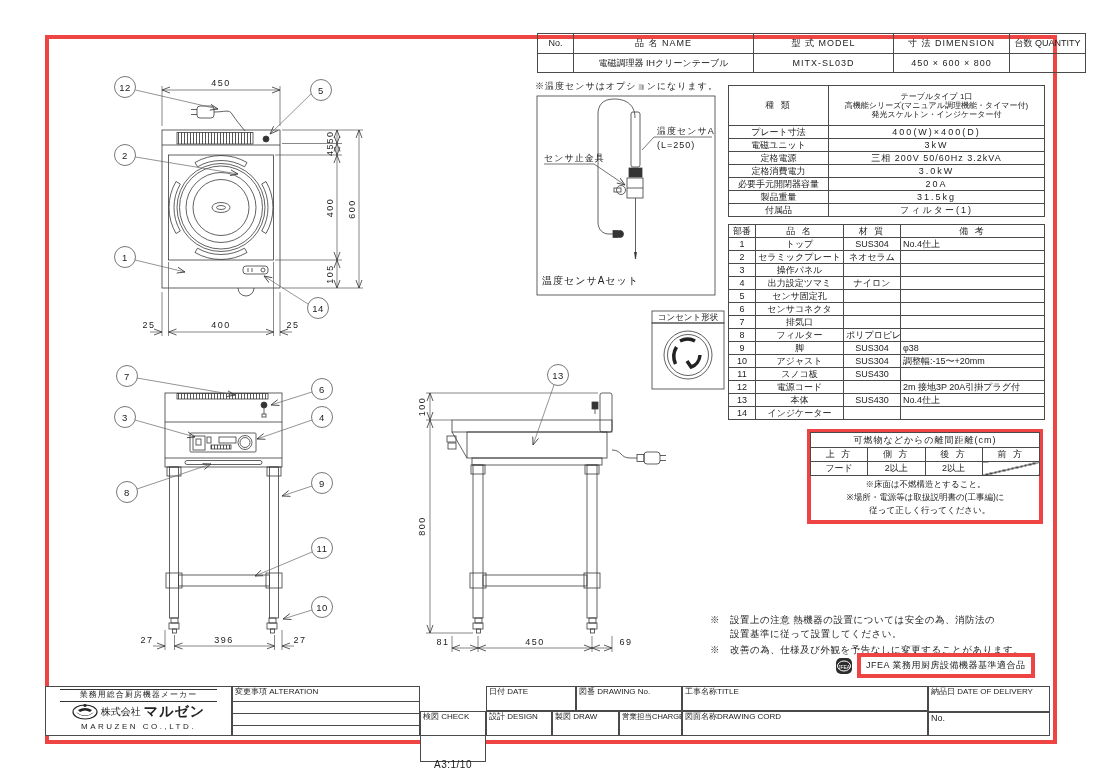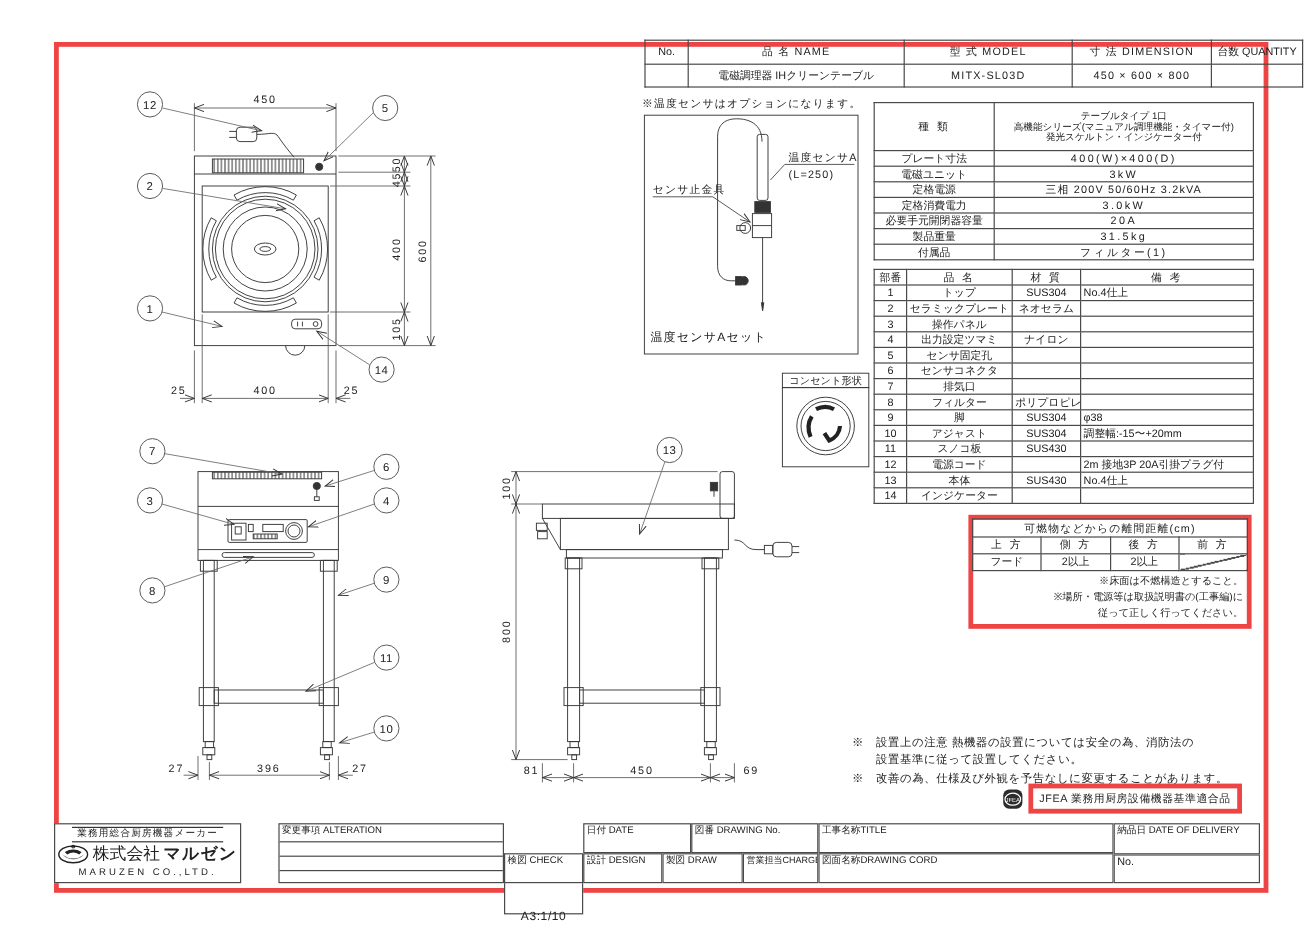--- a/index.html
+++ b/index.html
@@ -222,51 +222,51 @@
         <td class="lsp">前 方</td>
       </tr>
       <tr style="height:14px;">
         <td>フード</td>
         <td>2以上</td>
         <td>2以上</td>
         <td class="diag"></td>
       </tr>
     </tbody>
       </table>
-    <div class="preline" style="font-size:8.5px;line-height:1.5;padding:3px 3px 4px 4px;text-align:right;">※床面は不燃構造とすること。
+    <div class="preline" style="font-size:8.5px;line-height:1.5;padding:3px 3px 4px 4px;text-align:center;">※床面は不燃構造とすること。
 ※場所・電源等は取扱説明書の(工事編)に
 　従って正しく行ってください。</div>
   </div>
 
   <div class="abs" style="left:710px;top:613px;width:336px;">
     <p class="notes-p preline">※　設置上の注意 熱機器の設置については安全の為、消防法の
 　　設置基準に従って設置してください。</p>
     <p class="notes-p preline">※　改善の為、仕様及び外観を予告なしに変更することがあります。</p>
   </div>
 
   <div class="abs" style="left:835px;top:653px;display:flex;align-items:center;gap:4px;">
     <svg width="18" height="18" viewBox="0 0 18 18">
       <rect x="1" y="1" width="16" height="16" rx="5" fill="#2c2c2c"></rect>
       <ellipse cx="9" cy="9" rx="6.5" ry="5" fill="none" stroke="#fff" stroke-width="1"></ellipse>
       <text x="9" y="11.5" text-anchor="middle" style="font-size:5px;fill:#fff;letter-spacing:0;">JFEA</text>
     </svg>
     <div class="frame" style="font-size:9px;letter-spacing:0.5px;padding:2px 5px;">JFEA 業務用厨房設備機器基準適合品</div>
   </div>
 
-  <div class="tb-box" style="left:45px;top:686px;width:156px;height:50px;">
+  <div class="tb-box" style="left:45px;top:686px;width:187px;height:50px;">
     <div style="margin:2px 14px 0;border-top:1px solid #333;border-bottom:1px solid #333;
                 font-size:8px;text-align:center;letter-spacing:1px;line-height:1.35;">業務用総合厨房機器メーカー</div>
     <div style="display:flex;align-items:center;justify-content:center;gap:3px;margin-top:1px;">
       <svg width="26" height="17" viewBox="0 0 26 17">
         <ellipse cx="13" cy="9" rx="12" ry="7" fill="none" stroke="#222" stroke-width="1.2"></ellipse>
         <path d="M4,9 Q13,16 22,9 Q18,13 13,13 Q8,13 4,9 Z" fill="#222"></path>
         <path d="M6,7 Q13,3 20,7 L18,9 Q13,6 8,9 Z" fill="#222"></path>
         <path d="M12,1.5 h2 v2 h-2 z M11,2.5 h4" stroke="#222" stroke-width="0.8" fill="none"></path>
       </svg>
-      <span style="font-size:14px;">株式会社</span>
+      <span style="font-size:10px;">株式会社</span>
       <span style="font-size:14px;font-weight:bold;letter-spacing:1px;">マルゼン</span>
     </div>
     <div style="font-size:8px;text-align:center;letter-spacing:2.5px;margin-top:1px;">MARUZEN CO.,LTD.</div>
   </div>
 
   <div class="tb-box" style="left:232px;top:686px;width:188px;height:50px;">
     <div class="tb-label" style="height:13px;">変更事項 ALTERATION</div>
     <div style="border-top:1px solid #4a4a4a;height:11px;"></div>
     <div style="border-top:1px solid #4a4a4a;height:11px;"></div>
     <div style="border-top:1px solid #4a4a4a;height:11px;"></div>

